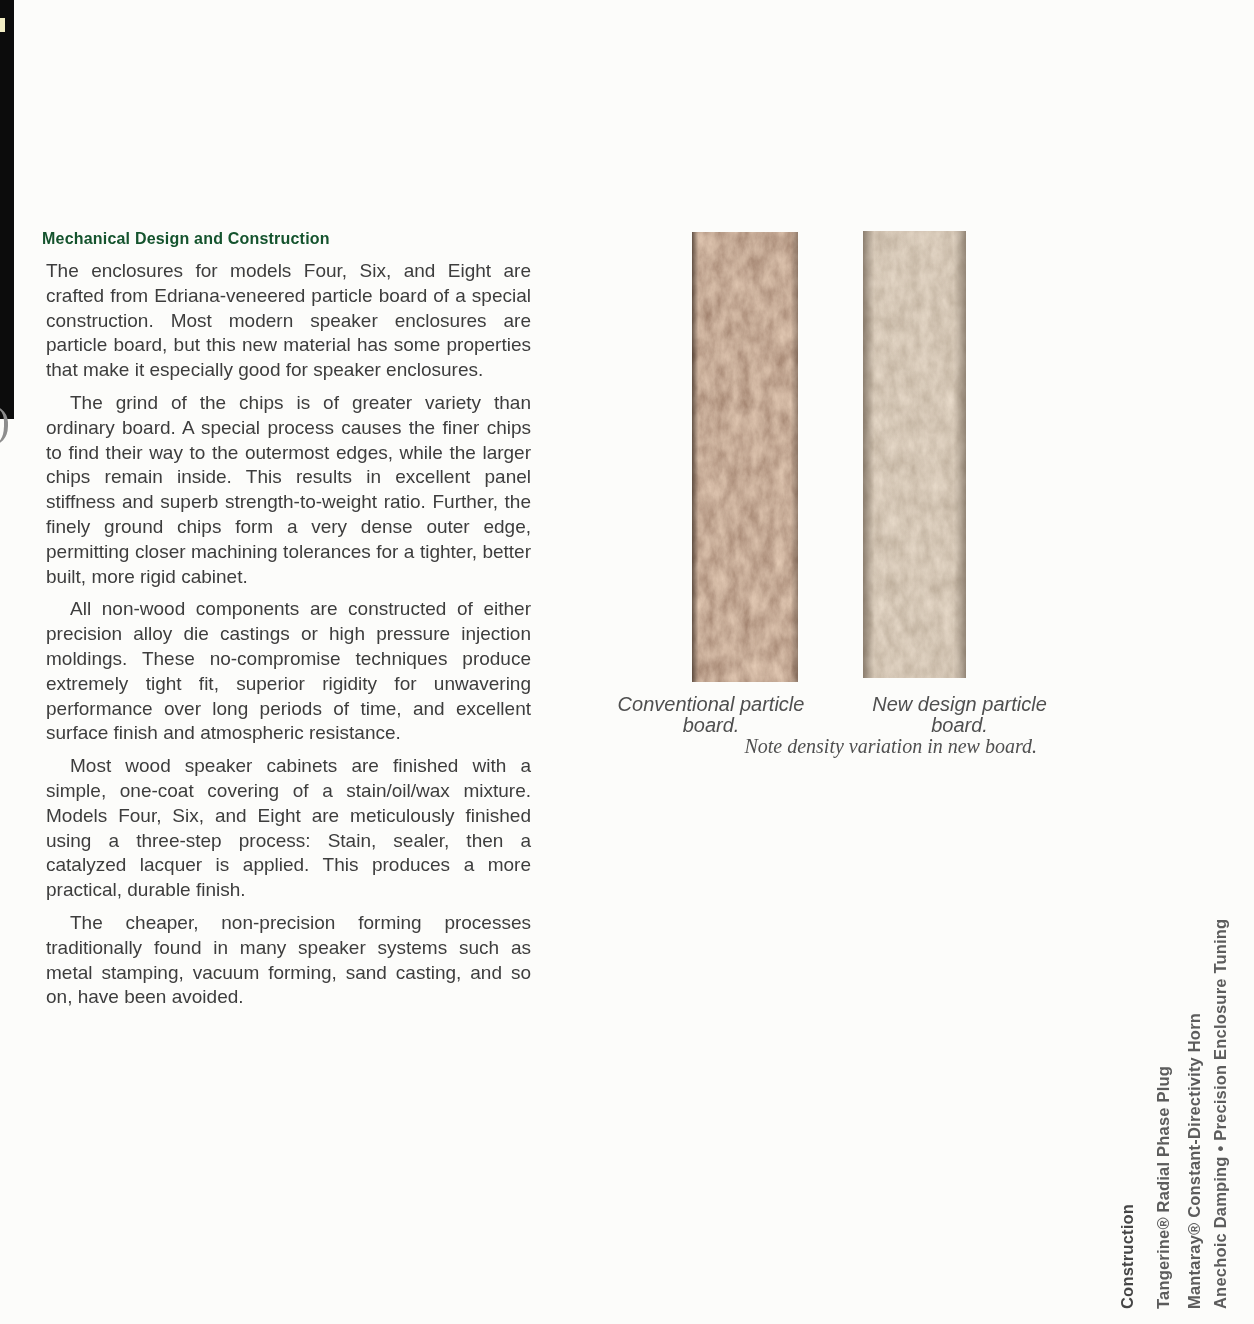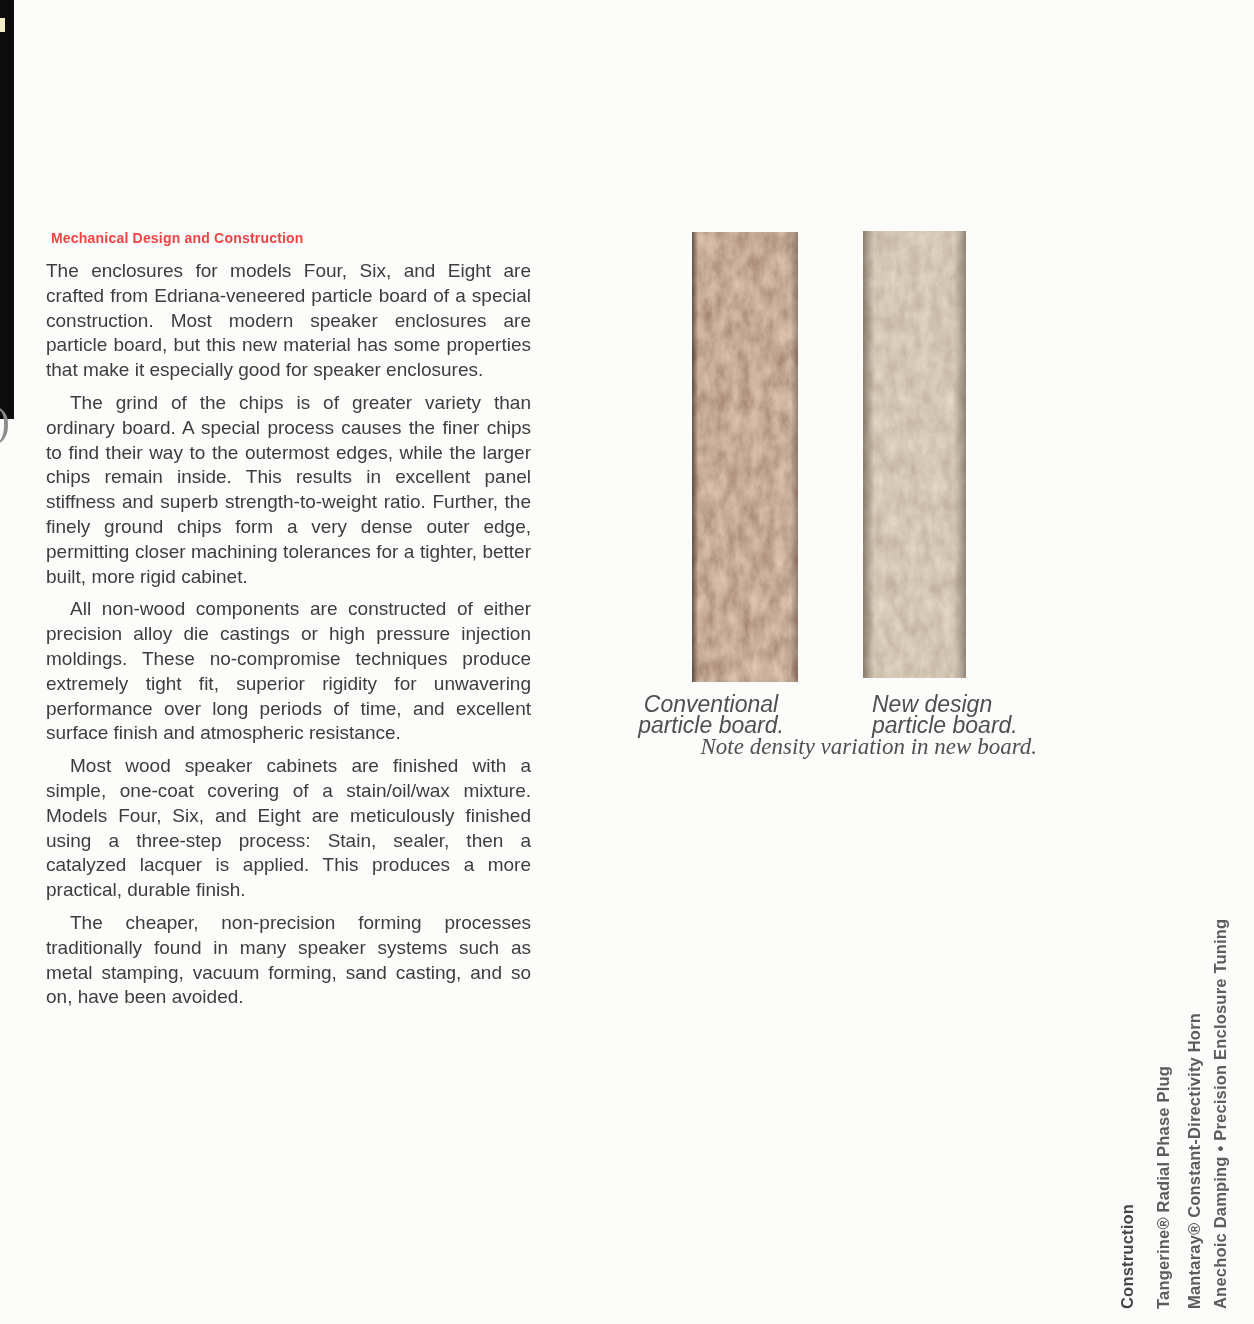--- a/index.html
+++ b/index.html
@@ -20,41 +20,41 @@
     transform:rotate(2deg);
   }
   
   .text-col{
     position:absolute;left:38px;top:226px;width:501px;
     color:#3d3d3d;
     font-size:19px;line-height:24.8px;
     text-align:justify;
   }
   .text-col h1{
-    margin:0 0 5px 13px;
-    font-size:14px;line-height:25px;
-    font-weight:bold;color:#ef4444;
+    margin:0 0 5px 4px;
+    font-size:16px;line-height:25px;
+    font-weight:bold;color:#14532d;
     text-align:left;
     letter-spacing:0.2px;
   }
   .text-col p{margin:8px;}
   .text-col p.indent{text-indent:24px;}
   
   .board{position:absolute;overflow:hidden;}
   .board svg{display:block;width:100%;height:100%;}
   .board-conventional{left:692px;top:232px;width:106px;height:450px;}
   .board-new{left:863px;top:231px;width:103px;height:447px;}
   .cap{
     position:absolute;
     font-style:italic;
-    font-size:23px;line-height:21px;
+    font-size:20px;line-height:21px;
     color:#4f4f4f;
   }
   .cap-conventional{left:617px;top:694px;width:188px;text-align:center;}
-  .cap-new{left:872px;top:694px;width:175px;text-align:left;}
+  .cap-new{left:872px;top:694px;width:175px;text-align:center;}
   .cap-note{left:637px;top:736px;width:400px;text-align:right;font-family:Liberation Serif, serif;}
   
   .v-label{
     position:absolute;
     transform-origin:0 0;
     transform:rotate(-90deg);
     white-space:nowrap;
     font-weight:bold;
     font-size:16.5px;line-height:20px;
     color:#5c5c5c;

